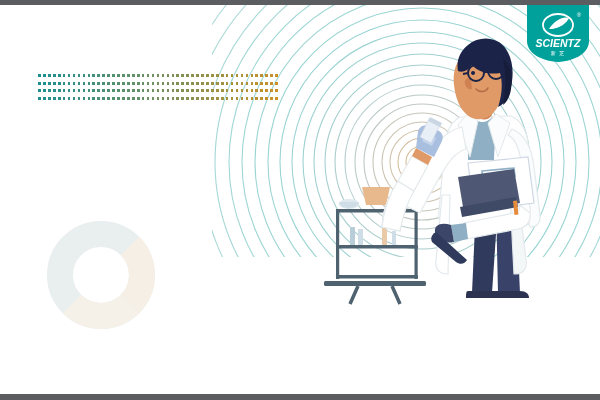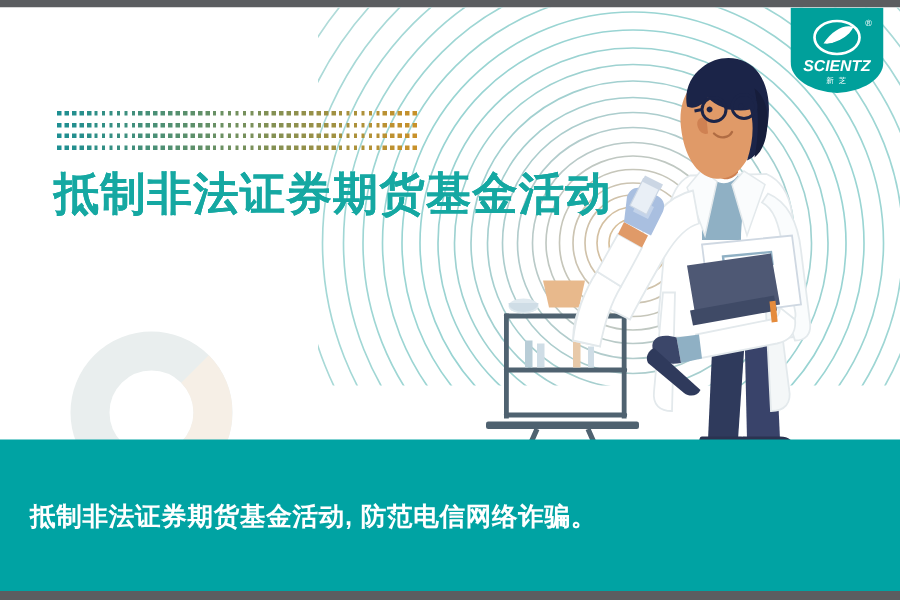--- a/index.html
+++ b/index.html
@@ -353,21 +353,20 @@
         <i style="background: rgb(179, 145, 55);"></i>
         <i style="background: rgb(182, 145, 53);"></i>
         <i style="background: rgb(186, 145, 51);"></i>
         <i style="background: rgb(189, 145, 49);"></i>
         <i style="background: rgb(193, 145, 46);"></i>
         <i style="background: rgb(196, 145, 44);"></i>
         <i style="background: rgb(200, 145, 42);"></i>
       </div>
 
     <div id="headline">
-      <div class="head-line">抵制非法证券期货基金活动</div>
     </div>
 
     <svg id="illustration" viewBox="0 0 300 300" xmlns="http://www.w3.org/2000/svg">
 
       <g>
         <rect x="24" y="276" width="102" height="5" rx="1.5" fill="#4f6270"></rect>
         <path d="M58 281 L50 299 M92 281 L100 299" stroke="#4f6270" stroke-width="3.5" fill="none"></path>
         <rect x="36" y="204" width="82" height="3.4" rx="1.2" fill="#4f6270"></rect>
         <rect x="36" y="240" width="82" height="3.4" rx="1.2" fill="#4f6270"></rect>
         <rect x="36" y="270" width="82" height="3.4" rx="1.2" fill="#4f6270"></rect>
@@ -451,23 +450,20 @@
           <path d="M168 68 l-5 1"></path>
         </g>
 
         <path d="M173 66 a2 2 0 1 0 0.1 0" fill="#1b2448"></path>
         <path d="M194 64 a2 2 0 1 0 0.1 0" fill="#1b2448"></path>
 
         <path d="M176 84 c4 4 10 3 12 -1" stroke="#b06c43" stroke-width="1.6" fill="none" stroke-linecap="round"></path>
       </g>
     </svg>
 
-    <div id="banner">
-      <div id="banner-text">抵制非法证券期货基金活动, 防范电信网络诈骗。</div>
-    </div>
 
     <svg id="logo" viewBox="0 0 62 57" xmlns="http://www.w3.org/2000/svg">
       <path d="M0 0 H62 V36 C62 48 48 56 31 57 C14 56 0 48 0 36 Z" fill="#00a09b"></path>
       <ellipse cx="31" cy="20" rx="15" ry="11" fill="none" stroke="#ffffff" stroke-width="1.8"></ellipse>
       <path d="M22 24 c6 -9 14 -13 20 -11 c-3 6 -10 12 -20 11z" fill="#ffffff"></path>
       <path d="M24 25 c5 -1 11 -3 15 -7" stroke="#00a09b" stroke-width="1" fill="none"></path>
       <text x="31" y="42" font-family="Liberation Sans, sans-serif" font-size="10.5" font-weight="bold" font-style="italic" fill="#ffffff" text-anchor="middle">SCIENTZ</text>
       <text x="31" y="50" font-family="Liberation Sans, sans-serif" font-size="5" fill="#ffffff" text-anchor="middle" letter-spacing="1">新 芝</text>
       <text x="52" y="12" font-family="Liberation Sans, sans-serif" font-size="6" fill="#ffffff" text-anchor="middle">®</text>
     </svg>

